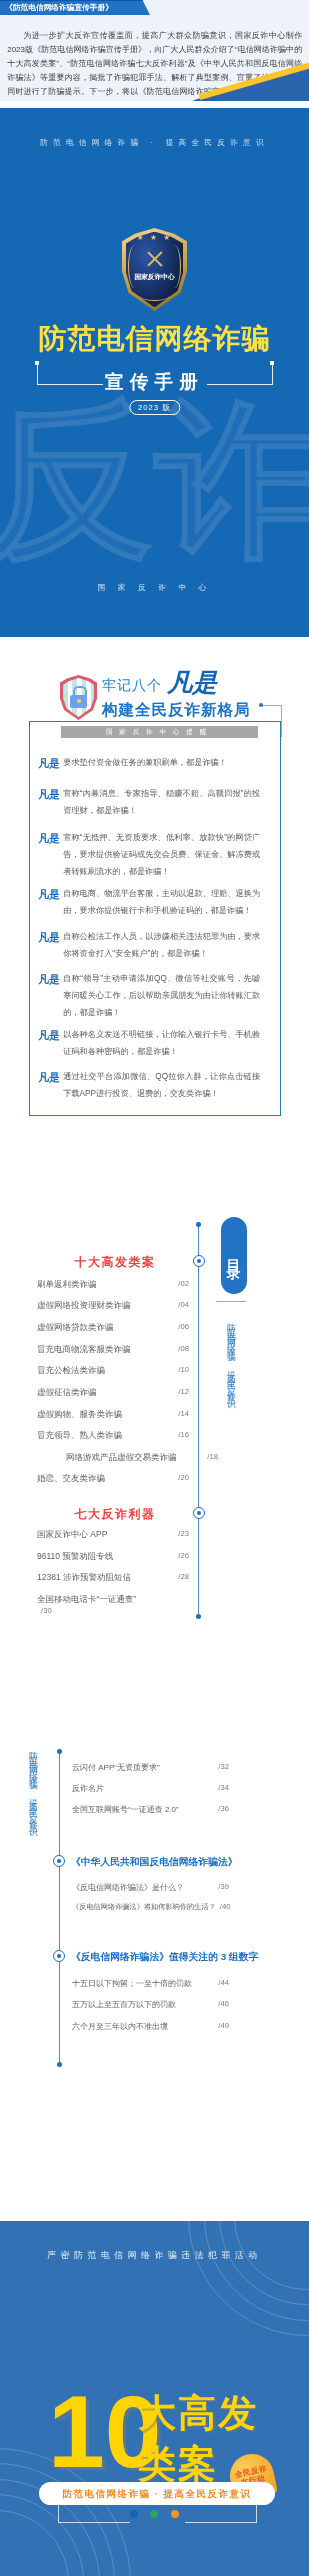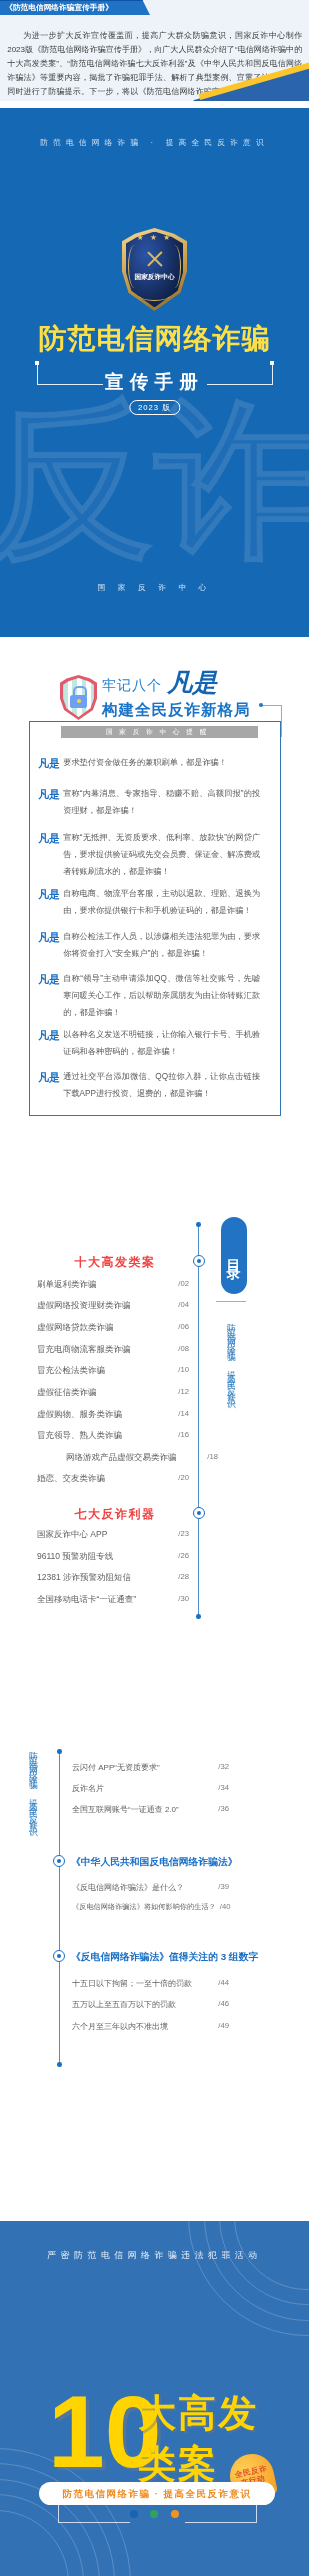--- a/index.html
+++ b/index.html
@@ -165,21 +165,21 @@
   <div class="fs-bar">国家反诈中心提醒</div>
 
   <div class="fs-box">
     <div class="fs-item" style="top:32px;"><span class="fs-kw">凡是</span><span>要求垫付资金做任务的兼职刷单，都是诈骗！</span></div>
     <div class="fs-item" style="top:63px;"><span class="fs-kw">凡是</span><span>宣称“内幕消息、专家指导、稳赚不赔、高额回报”的投资理财，都是诈骗！</span></div>
     <div class="fs-item" style="top:107px;"><span class="fs-kw">凡是</span><span>宣称“无抵押、无资质要求、低利率、放款快”的网贷广告，要求提供验证码或先交会员费、保证金、解冻费或者转账刷流水的，都是诈骗！</span></div>
     <div class="fs-item" style="top:163px;"><span class="fs-kw">凡是</span><span>自称电商、物流平台客服，主动以退款、理赔、退换为由，要求你提供银行卡和手机验证码的，都是诈骗！</span></div>
     <div class="fs-item" style="top:206px;"><span class="fs-kw">凡是</span><span>自称公检法工作人员，以涉嫌相关违法犯罪为由，要求你将资金打入“安全账户”的，都是诈骗！</span></div>
     <div class="fs-item" style="top:248px;"><span class="fs-kw">凡是</span><span>自称“领导”主动申请添加QQ、微信等社交账号，先嘘寒问暖关心工作，后以帮助亲属朋友为由让你转账汇款的，都是诈骗！</span></div>
     <div class="fs-item" style="top:304px;"><span class="fs-kw">凡是</span><span>以各种名义发送不明链接，让你输入银行卡号、手机验证码和各种密码的，都是诈骗！</span></div>
-    <div class="fs-item" style="top:346px;"><span class="fs-kw">凡是</span><span>通过社交平台添加微信、QQ拉你入群，让你点击链接下载APP进行投资、退费的，都是诈骗！</span></div>
+    <div class="fs-item" style="top:346px;"><span class="fs-kw">凡是</span><span>通过社交平台添加微信、QQ拉你入群，让你点击链接下载APP进行投资、退费的，交友类诈骗！</span></div>
   </div>
 
   <div class="toc-pill">目录</div>
   <div class="toc-divider"></div>
   <div class="v-tagline" style="left:226px;top:1316px;">防范电信网络诈骗·提高全民反诈意识</div>
 
   <div class="tl" style="left:198px;top:1226px;height:389px;"></div>
   <div class="tl-dot" style="left:196px;top:1222px;"></div>
   <div class="tl-dot" style="left:196px;top:1614px;"></div>
 
@@ -239,21 +239,21 @@
       <span class="toc-page">/23</span>
     </div>
   <div class="toc-row" style="top:1551px;">
       <span>96110 预警劝阻专线</span>
       <span class="toc-page">/26</span>
     </div>
   <div class="toc-row" style="top:1572px;">
       <span>12381 涉诈预警劝阻短信</span>
       <span class="toc-page">/28</span>
     </div>
-  <div class="toc-row" style="top:1594px;">
+  <div class="toc-row" style="top:1594px;flex-direction:column;">
       <span>全国移动电话卡“一证通查”</span>
       <span class="toc-page">/30</span>
     </div>
 
   <div class="v-tagline" style="left:28px;top:1744px;">防范电信网络诈骗·提高全民反诈意识</div>
   <div class="tl" style="left:59px;top:1753px;height:311px;"></div>
   <div class="tl-dot" style="left:57px;top:1749px;"></div>
   <div class="tl-dot" style="left:57px;top:2062px;"></div>
 
   <div class="toc-row2" style="top:1762px;">

